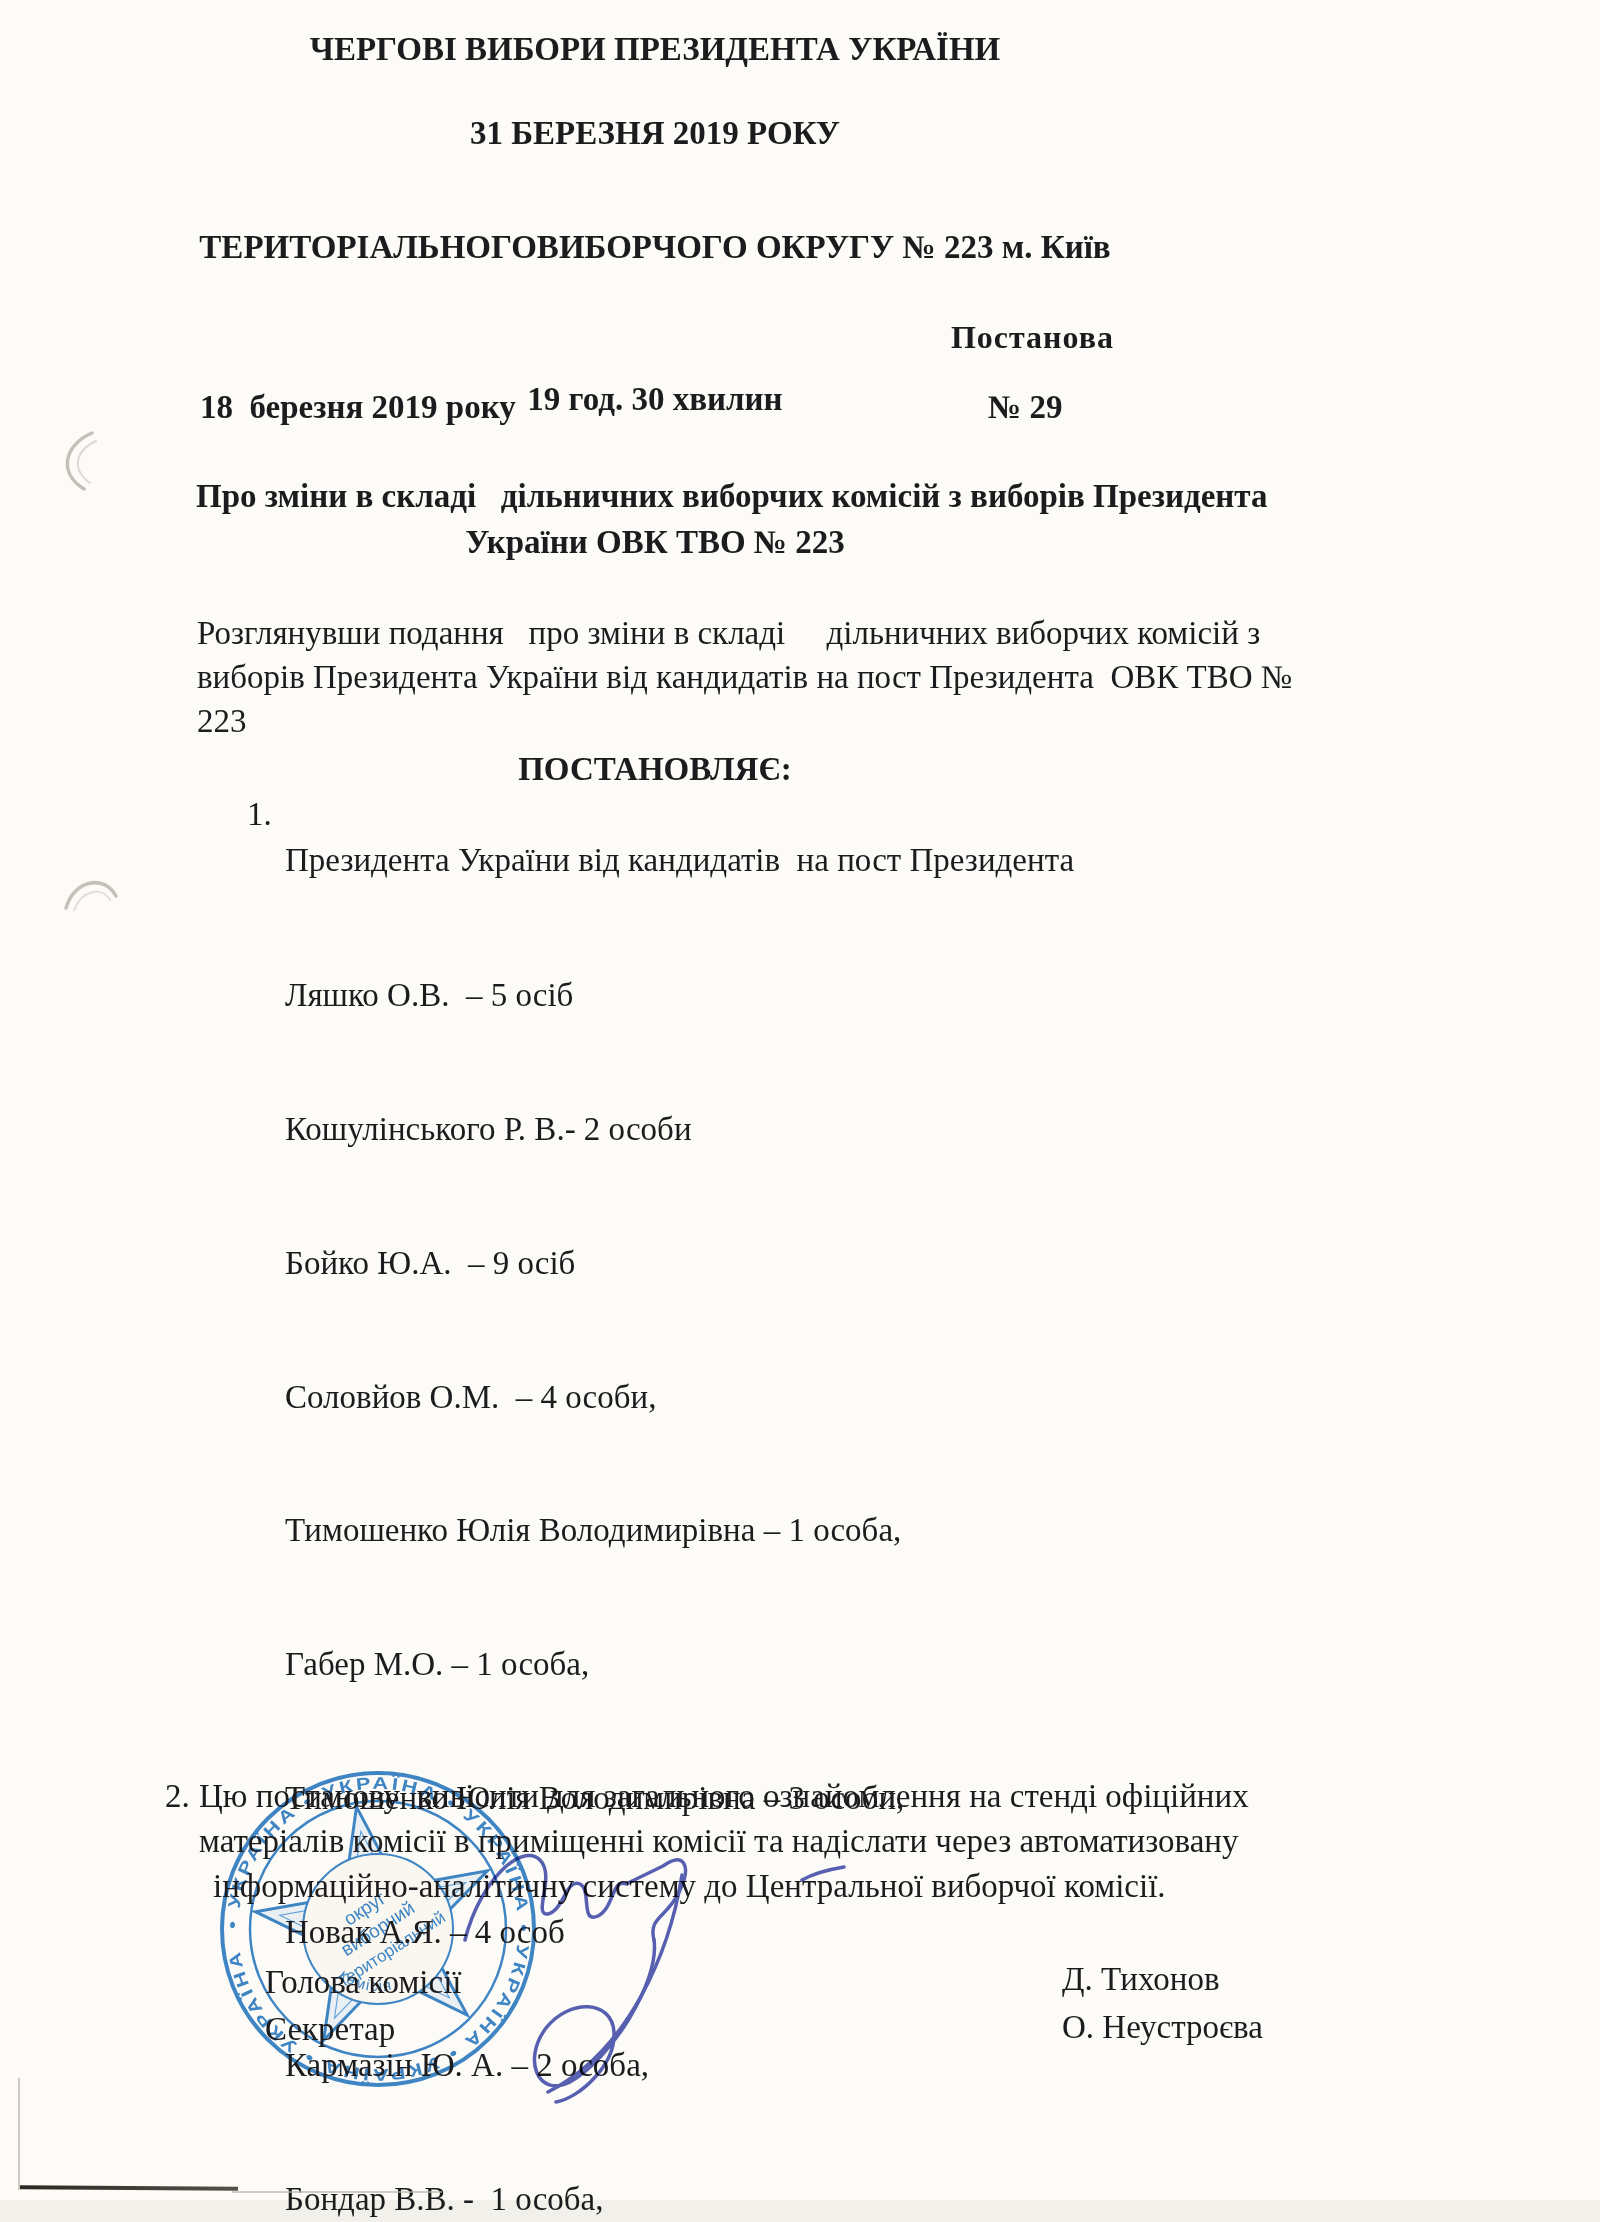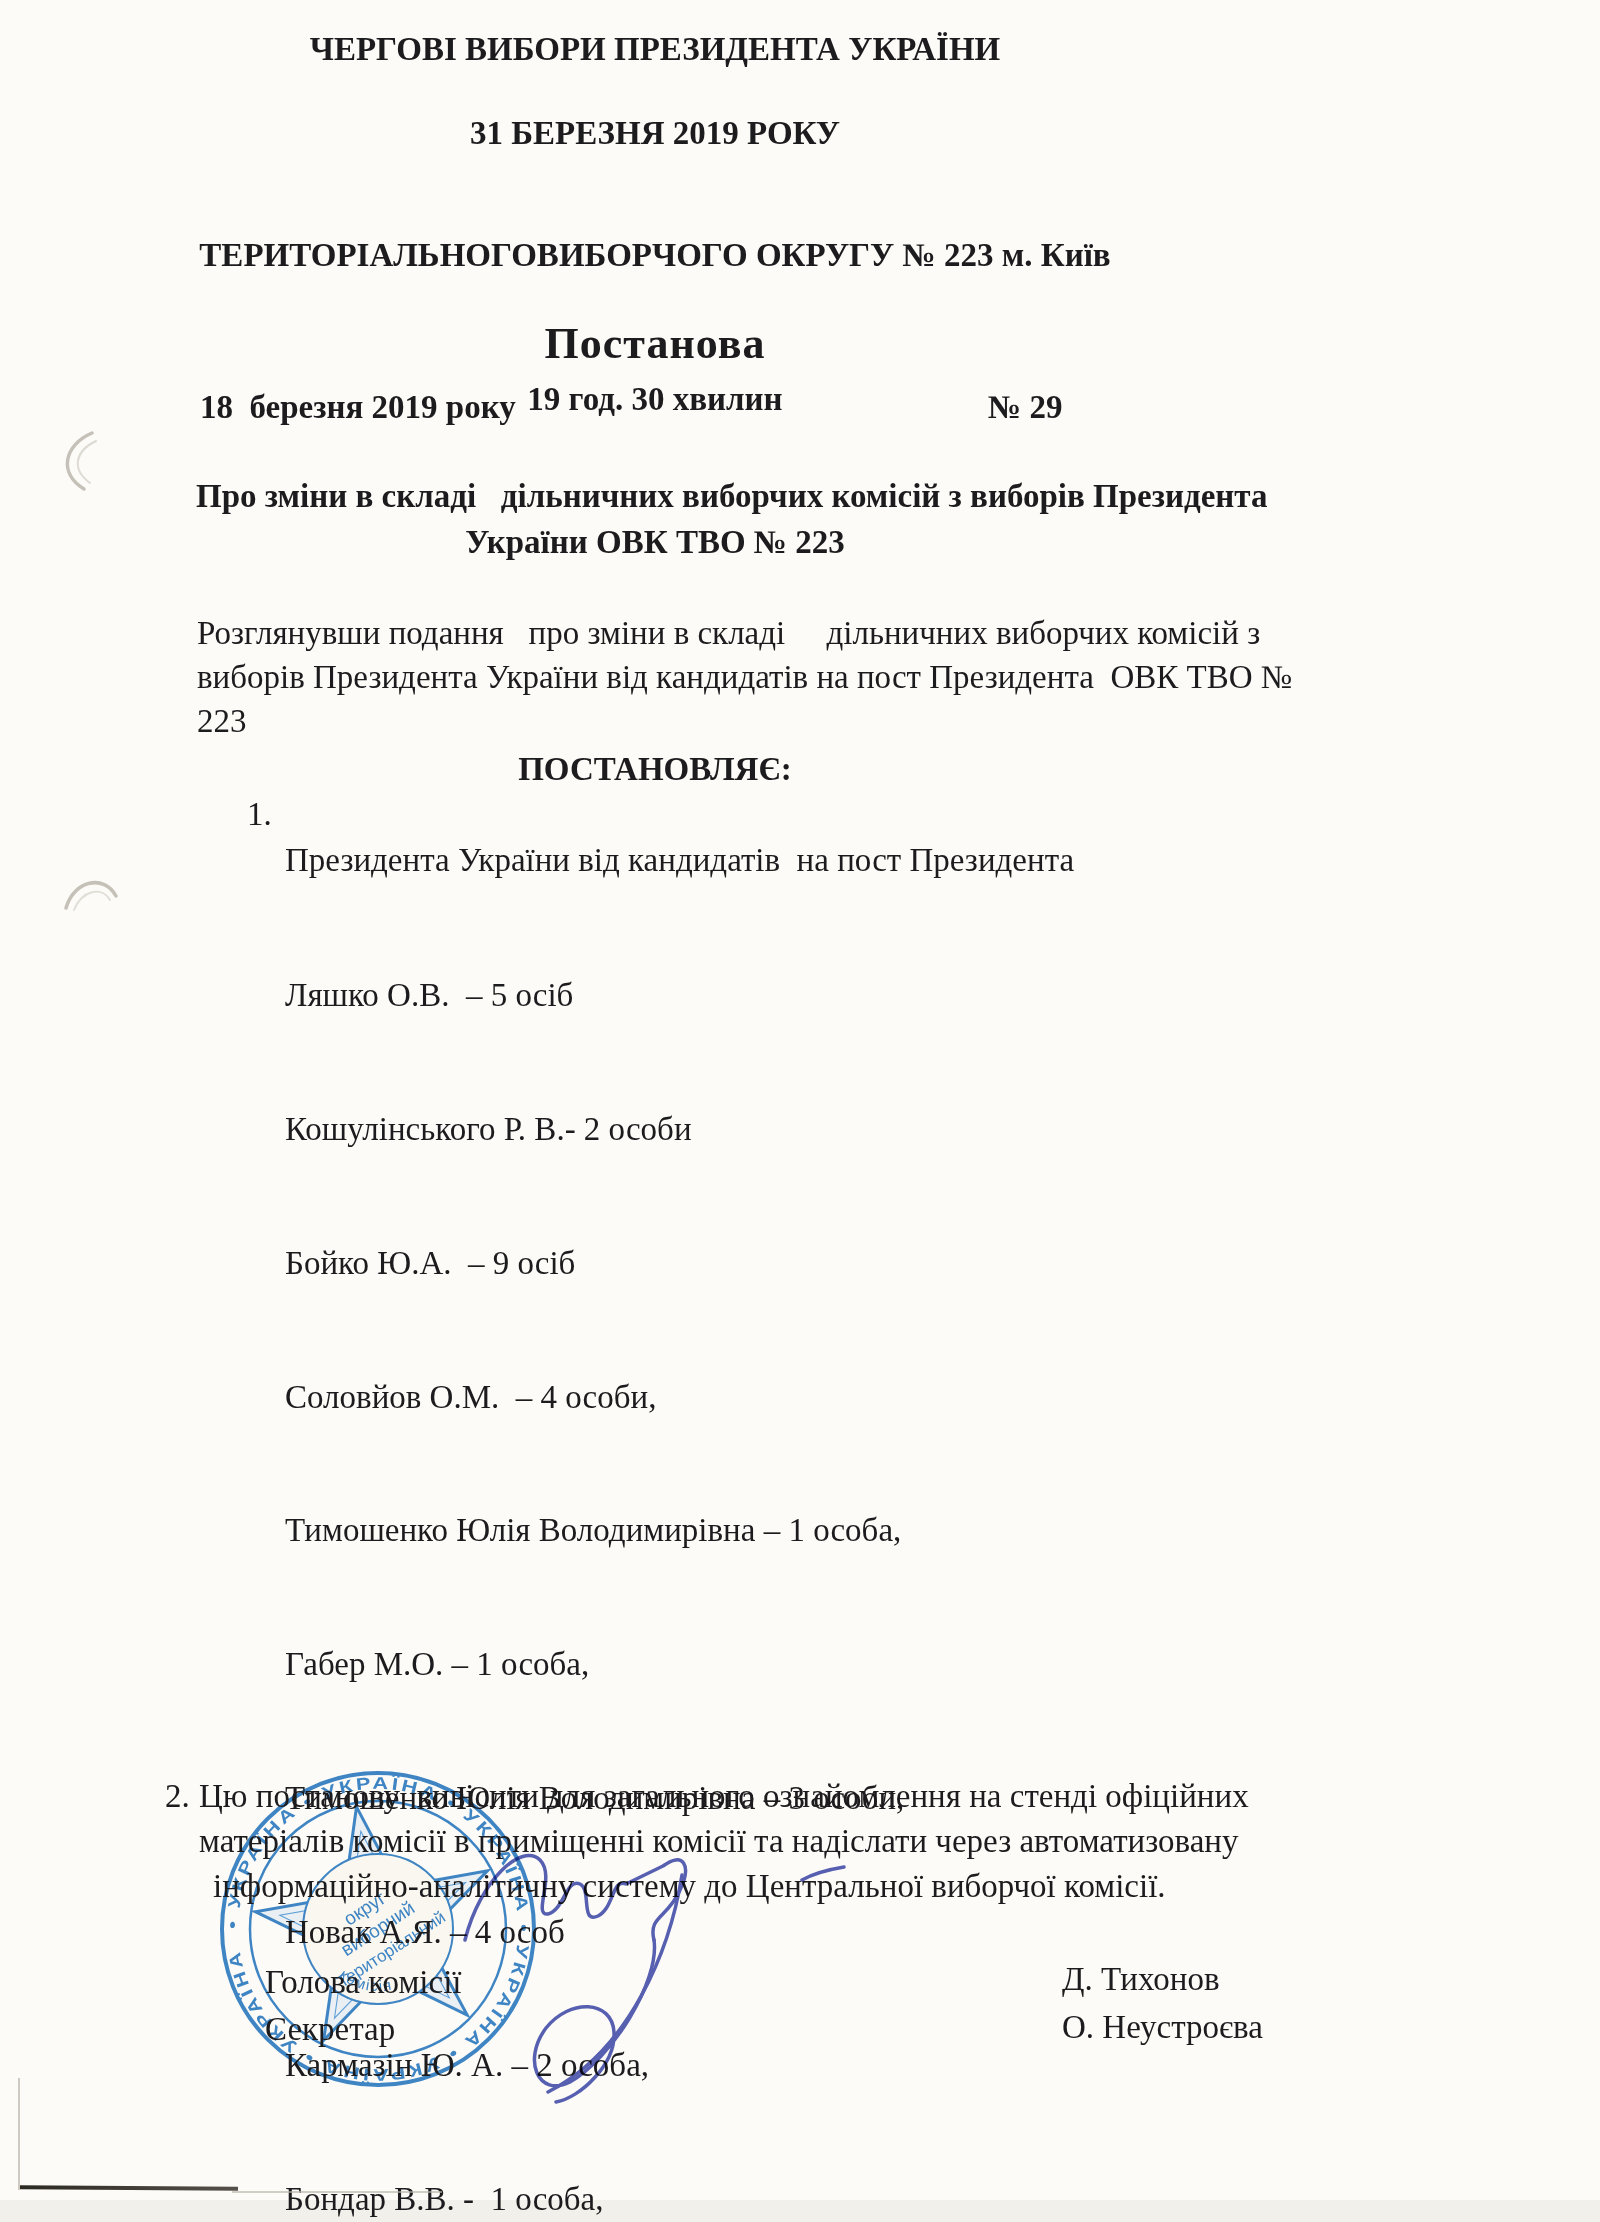--- a/index.html
+++ b/index.html
@@ -15,21 +15,21 @@
   }
   .ln{
     position:absolute;
     font-size:33px;
     line-height:1.2;
     white-space:pre;
     z-index:2;
   }
   .b{font-weight:bold;}
   .ctr{left:196px;width:918px;text-align:center;}
-  .title{font-size:44px;letter-spacing:1px;}
+  .title{font-size:32px;letter-spacing:1px;text-align:right;}
   .entries{
     position:absolute;left:285px;top:884px;
     font-size:33px;line-height:44.6px;white-space:pre;z-index:2;
   }
   .entry{display:block;}
   .stamp{position:absolute;left:208px;top:1759px;z-index:1;mix-blend-mode:multiply;opacity:.92;}
   .sig{position:absolute;left:430px;top:1820px;z-index:3;mix-blend-mode:multiply;opacity:.9;}
   .punch{position:absolute;z-index:1;}
   .scanline{
     position:absolute;left:20px;top:2186px;width:218px;height:4px;z-index:4;
@@ -51,21 +51,21 @@
 </style>
 </head>
 <body>
 
 <div class="page">
 
   <div class="bottom-strip"></div>
 
   <div class="ln b ctr" style="top:30px">ЧЕРГОВІ ВИБОРИ ПРЕЗИДЕНТА УКРАЇНИ</div>
   <div class="ln b ctr" style="top:114px">31 БЕРЕЗНЯ 2019 РОКУ</div>
-  <div class="ln b ctr" style="top:236px">ТЕРИТОРІАЛЬНОГОВИБОРЧОГО ОКРУГУ № 223 м. Київ</div>
+  <div class="ln b ctr" style="top:228px">ТЕРИТОРІАЛЬНОГОВИБОРЧОГО ОКРУГУ № 223 м. Київ</div>
 
   <div class="ln b ctr title" style="top:318px">Постанова</div>
 
   <div class="ln b" style="left:200px;top:388px">18  березня 2019 року</div>
   <div class="ln b ctr" style="top:380px">19 год. 30 хвилин</div>
   <div class="ln b" style="left:988px;top:388px">№ 29</div>
 
   <div class="ln b ctr" style="top:477px">Про зміни в складі   дільничних виборчих комісій з виборів Президента</div>
   <div class="ln b ctr" style="top:523px">України ОВК ТВО № 223</div>
 

